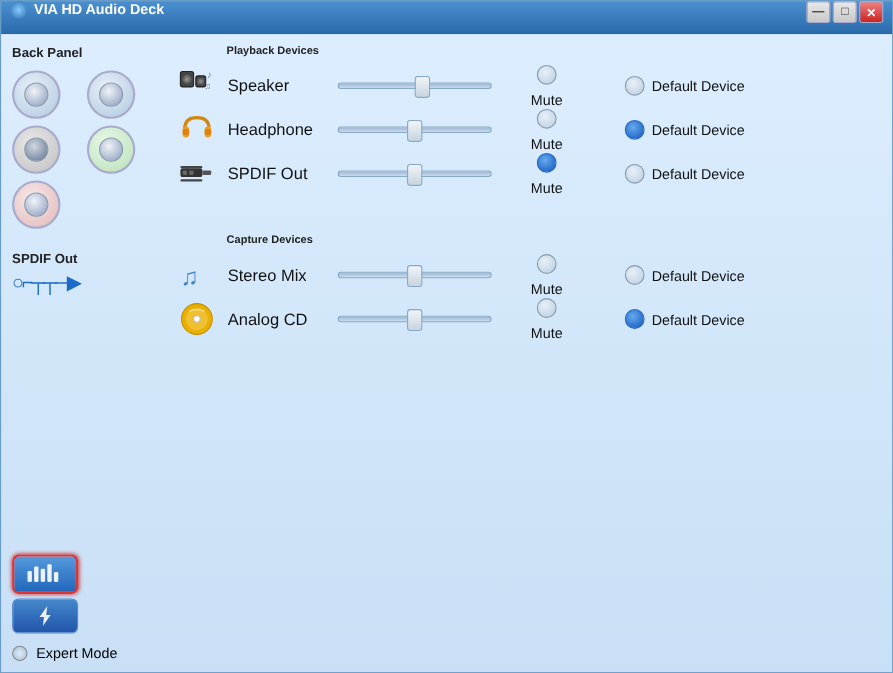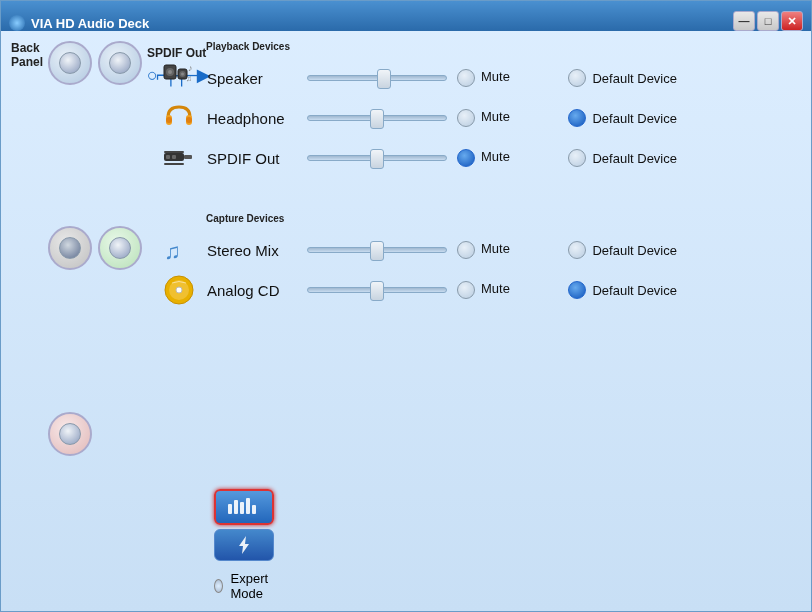--- a/index.html
+++ b/index.html
@@ -16,21 +16,21 @@
       height: 612px;
       background: linear-gradient(180deg, #ddeeff 0%, #c8dff5 100%);
       border: 1px solid #6a9cc8;
       display: flex;
       flex-direction: column;
     }
     .titlebar {
       background: linear-gradient(180deg, #4a90d0 0%, #2a6aaa 100%);
       height: 30px;
       display: flex;
-      align-items: flex-end;
+      align-items: flex-start;
       padding: 0 8px;
       color: white;
       font-size: 13px;
       font-weight: bold;
       user-select: none;
     }
     .titlebar-icon {
       width: 16px;
       height: 16px;
       margin-right: 6px;
@@ -61,21 +61,21 @@
       display: flex;
       flex: 1;
       padding: 10px;
       gap: 10px;
     }
 
     
     .left-panel {
       width: 130px;
       display: flex;
-      flex-direction: row;
+      flex-direction: column;
       gap: 5px;
     }
     .section-label {
       font-size: 12px;
       font-weight: bold;
       color: #222;
       margin-bottom: 4px;
     }
     .jack-grid {
       display: grid;
@@ -213,23 +213,24 @@
       background: linear-gradient(180deg, #f0f4f8, #c8d4e0);
       border: 1px solid #88aac8;
       border-radius: 3px;
       position: absolute;
       top: -7px;
       left: 50%;
       transform: translateX(-50%);
     }
     .mute-radio {
       display: flex;
-      align-items: flex-start;
+      align-items: center;
       gap: 6px;
       width: 80px;
+      flex-direction: column;
     }
     .radio-btn {
       width: 18px;
       height: 18px;
       border-radius: 50%;
       border: 1.5px solid #889aaa;
       background: radial-gradient(circle at 40% 35%, #e8f0f8, #b8cce0);
       flex-shrink: 0;
     }
     .radio-btn.active {

